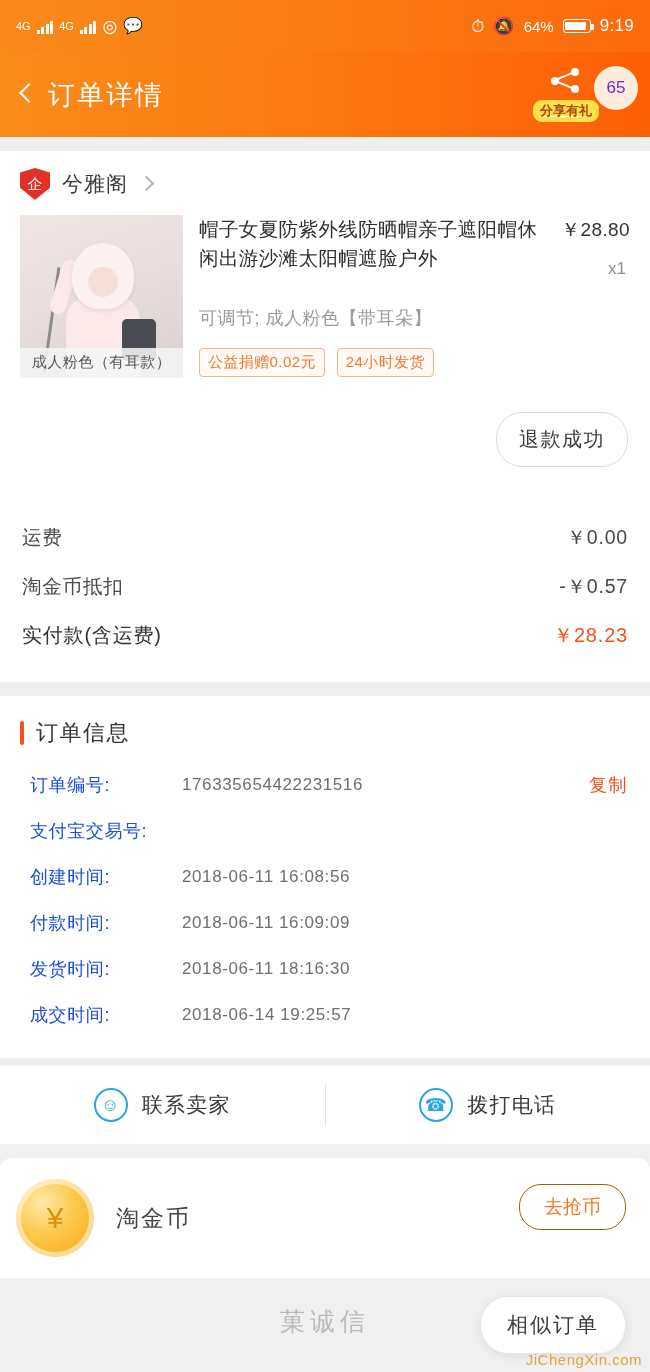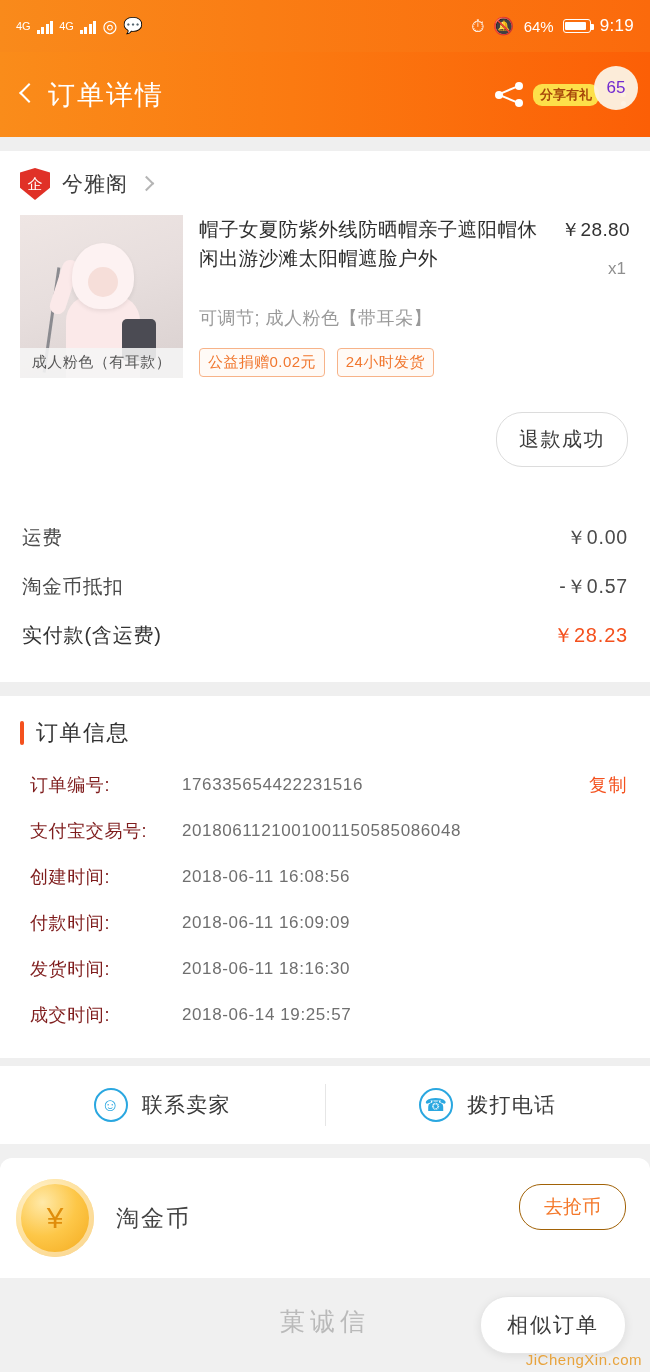--- a/index.html
+++ b/index.html
@@ -59,21 +59,21 @@
     margin-right: 8px;
   }
   .back-chevron:before {
     content:""; position:absolute; left: 8px; top: 4px;
     width: 12px; height: 12px;
     border-left: 2.6px solid #fff; border-bottom: 2.6px solid #fff;
     transform: rotate(45deg);
   }
   .appbar-title { font-size: 27px; letter-spacing: 2px; }
   .appbar-right { margin-left: auto; display: flex; align-items: center; gap: 16px; }
-  .share-wrap { display:flex; align-items:center; gap:6px; }
+  .share-wrap { display:flex; flex-direction: column; align-items:center; gap:6px;text-decoration:underline; }
   .share-ico { width: 34px; height: 26px; position: relative; }
   .share-ico i { position:absolute; background: #fff; border-radius: 50%; width: 8px; height: 8px; }
   .share-ico i:nth-child(1) { left: 22px; top: 0; }
   .share-ico i:nth-child(2) { left: 22px; top: 17px; }
   .share-ico i:nth-child(3) { left: 2px; top: 9px; }
   .share-ico b { position:absolute; height:1.8px; background:#fff; display:block; }
   .share-ico b:nth-of-type(1){ width:20px; left:6px; top:7px; transform: rotate(-23deg); }
   .share-ico b:nth-of-type(2){ width:20px; left:6px; top:16px; transform: rotate(23deg); }
   .share-pill {
     background: #fde04a; color: #a8480b; font-size: 13px;
@@ -199,21 +199,21 @@
   .fee-row .v { color: #4a4a4a; }
   .fee-row.total .k { font-size: 20px; color: #333; }
   .fee-row.total .v { color: #f4511e; font-size: 20px; }
 
   
   .sec-head { display: flex; align-items: center; padding: 22px 22px 6px 20px; }
   .sec-bar { width: 4px; height: 24px; background: #f4511e; margin-right: 12px; border-radius: 2px; }
   .sec-title { font-size: 22px; color: #333; letter-spacing: 1.5px; }
   .info-list { padding: 8px 22px 20px 30px; }
   .info-row { display: flex; align-items: center; padding: 11px 0; position: relative; }
-  .info-k { width: 152px; flex: 0 0 auto; font-size: 18px; color: #7f1d1d; letter-spacing: .6px; }
+  .info-k { width: 152px; flex: 0 0 auto; font-size: 18px; color: #1d4ed8; letter-spacing: .6px; }
   .info-v { font-size: 17px; color: #6f6f6f; letter-spacing: .6px; }
   .copy-btn { position: absolute; right: 0; top: 11px; font-size: 18px; color: #f4511e; letter-spacing: 1.5px; }
 
   
   .contact-bar {
     background: #fff; display: flex; align-items: center;
     height: 78px; position: relative;
   }
   .contact-cell {
     flex: 1 1 0; display: flex; align-items: center; justify-content: center; gap: 14px;
@@ -388,21 +388,20 @@
   <div class="info-list">
 
     <div class="info-row">
       <span class="info-k">订单编号:</span>
       <span class="info-v">176335654422231516</span>
       <span class="copy-btn">复制</span>
     </div>
 
     <div class="info-row">
       <span class="info-k">支付宝交易号:</span>
-      <span class="info-v">2018061121001001150585086048</span>
     </div>
 
     <div class="info-row">
       <span class="info-k">创建时间:</span>
       <span class="info-v">2018-06-11 16:08:56</span>
     </div>
 
     <div class="info-row">
       <span class="info-k">付款时间:</span>
       <span class="info-v">2018-06-11 16:09:09</span>

